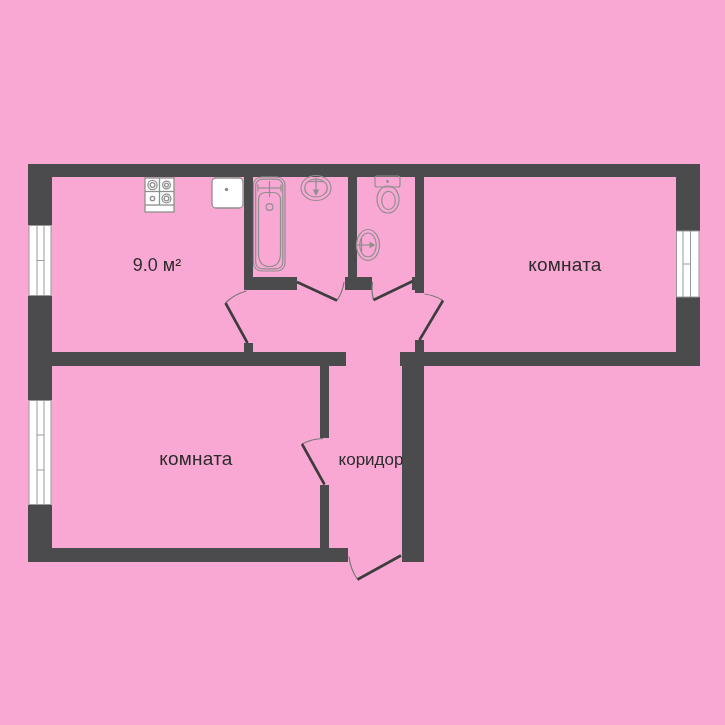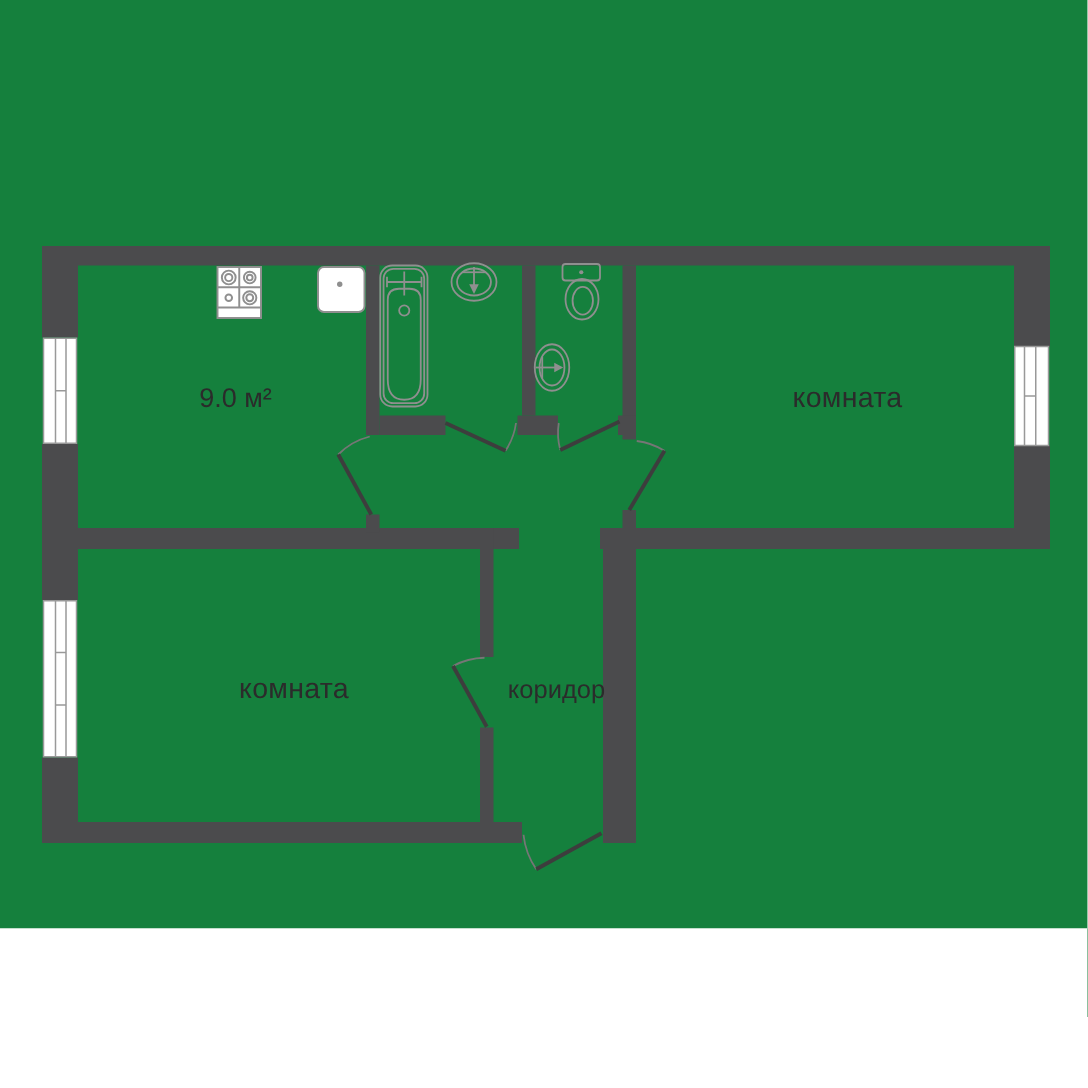--- a/index.html
+++ b/index.html
@@ -1,16 +1,16 @@
 <!DOCTYPE html>
 <html><head>
 <meta charset="utf-8">
 <style>
   html,body{margin:0;padding:0;background:#ffffff;}
-  .stage{position:relative;width:725px;height:619px;background:#15803d;overflow:hidden;
+  .stage{position:relative;width:725px;height:725px;background:#f9a8d4;overflow:hidden;
          font-family:"Liberation Sans", sans-serif;}
   svg text{font-family:"Liberation Sans", sans-serif;fill:#2b2b2b;}
   .room-label{font-size:19px;letter-spacing:0.2px;}
   .area-label{font-size:18px;}
   .corridor-label{font-size:17px;}
 </style>
 </head>
 <body>
 
 <div class="stage">

